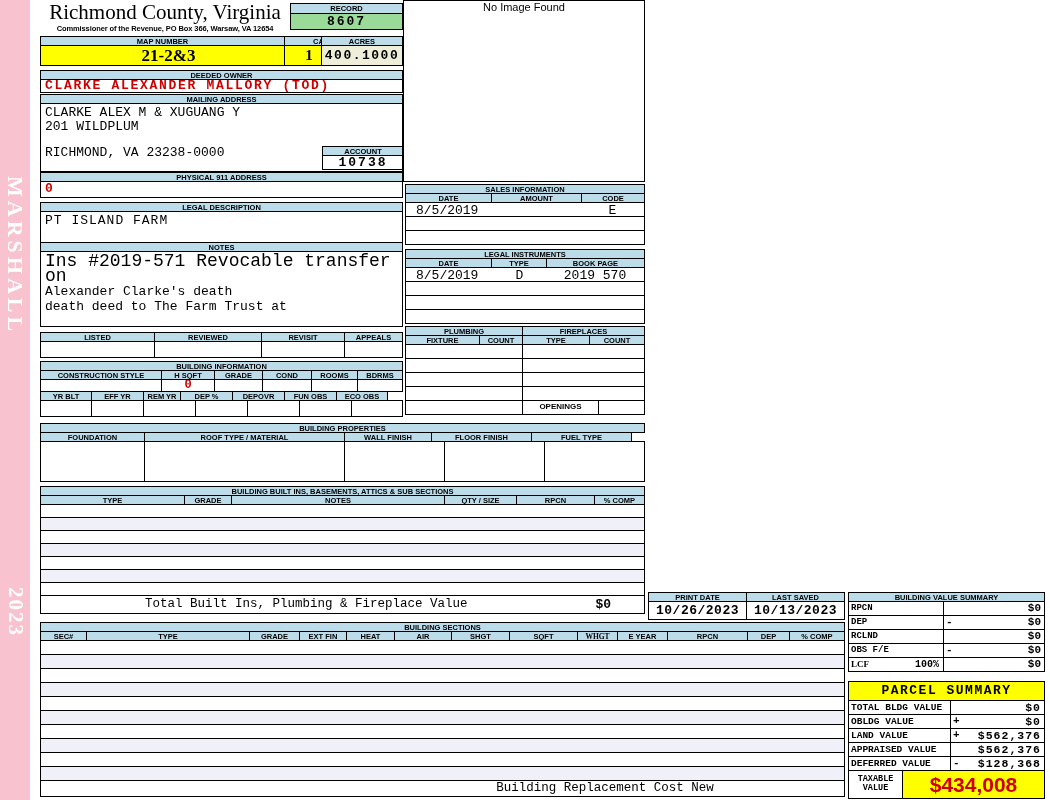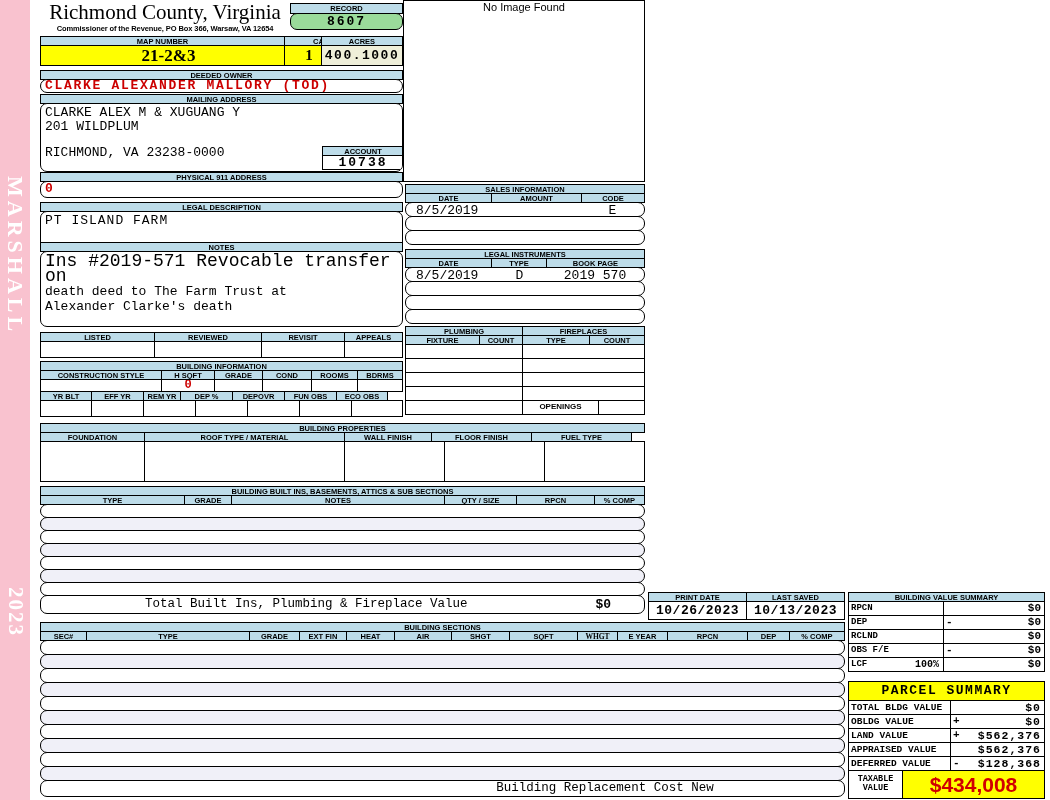--- a/index.html
+++ b/index.html
@@ -1,21 +1,21 @@
 <!DOCTYPE html>
 <html><head>
 <meta charset="utf-8">
 <style>
   * { margin:0; padding:0; box-sizing:border-box; }
   html,body { background:#fff; }
   #canvas { position:relative; width:1050px; height:800px; background:#fff; overflow:hidden;
             font-family:"Liberation Sans", sans-serif; color:#000; }
   .abs { position:absolute; }
   .sec { position:absolute; }
-  .sec > * + * { margin-top:-1px;border-radius:7px; }
+  .sec > * + * { margin-top:-1px; }
   .row { display:flex; }
   .row > * + * { margin-left:-1px; }
   .hc { border:1px solid #000; background:#BDDCE9; font-weight:bold; font-size:7.5px;
         line-height:9px; height:10px; text-align:center; overflow:hidden; white-space:nowrap; }
   .c  { border:1px solid #000; background:#fff; overflow:hidden; }
   .mono { font-family:"Liberation Mono","DejaVu Sans Mono",monospace; }
   .serif { font-family:"Liberation Serif","DejaVu Serif",serif;padding-left:12px; }
   .red { color:#CC0000; }
   .bold { font-weight:bold; }
   .stripe { background:#F0F0F8; }
@@ -92,22 +92,22 @@
 
   <div class="sec" style="left:40px;top:202px;width:363px;">
     <div class="hc">LEGAL DESCRIPTION</div>
     <div class="c mono cellpad" style="height:39px;font-size:13px;line-height:14px;padding-top:2px;letter-spacing:1px;">PT ISLAND FARM</div>
   </div>
 
   <div class="sec" style="left:40px;top:242px;width:363px;">
     <div class="hc">NOTES</div>
     <div class="c" style="height:76px;padding-top:2px;">
       <div class="mono cellpad" style="font-size:18px;line-height:15px;">Ins #2019-571 Revocable transfer on</div>
+      <div class="mono cellpad" style="font-size:13px;line-height:15px;">Alexander Clarke's death</div>
       <div class="mono cellpad" style="font-size:13px;line-height:15px;">death deed to The Farm Trust at</div>
-      <div class="mono cellpad" style="font-size:13px;line-height:15px;">Alexander Clarke's death</div>
     </div>
   </div>
 
   <div class="sec" style="left:40px;top:332px;width:363px;">
     <div class="row">
       <div class="hc" style="width:115px;">LISTED</div>
       <div class="hc" style="width:108px;">REVIEWED</div>
       <div class="hc" style="width:84px;">REVISIT</div>
       <div class="hc" style="width:59px;">APPEALS</div>
     </div>
@@ -302,21 +302,21 @@
     </div>
     <div class="row">
       <div class="c mono bold" style="width:96px;height:15px;font-size:9px;line-height:13px;padding-left:2px;">OBS F/E</div>
       <div class="c row" style="width:102px;height:15px;">
         <span class="mono bold" style="width:12px;font-size:11px;line-height:13px;padding-left:2px;">-</span>
         <span class="mono bold" style="flex:1;font-size:11px;line-height:13px;text-align:right;padding-right:3px;">$0</span>
       </div>
     </div>
     <div class="row">
       <div class="c" style="width:96px;height:15px;display:flex;justify-content:space-between;padding:0 4px 0 2px;">
-        <span class="mono bold" style="font-size:9px;line-height:13px;">LCF</span>
+        <span class="mono bold" style="font-size:9px;line-height:13px;font-family:Liberation Serif, serif;">LCF</span>
         <span class="mono bold" style="font-size:10px;line-height:13px;">100%</span>
       </div>
       <div class="c row" style="width:102px;height:15px;">
         <span class="mono bold" style="width:12px;font-size:11px;line-height:13px;padding-left:2px;"></span>
         <span class="mono bold" style="flex:1;font-size:11px;line-height:13px;text-align:right;padding-right:3px;">$0</span>
       </div>
     </div>
   </div>
 
   <div class="sec" style="left:40px;top:622px;width:805px;">

